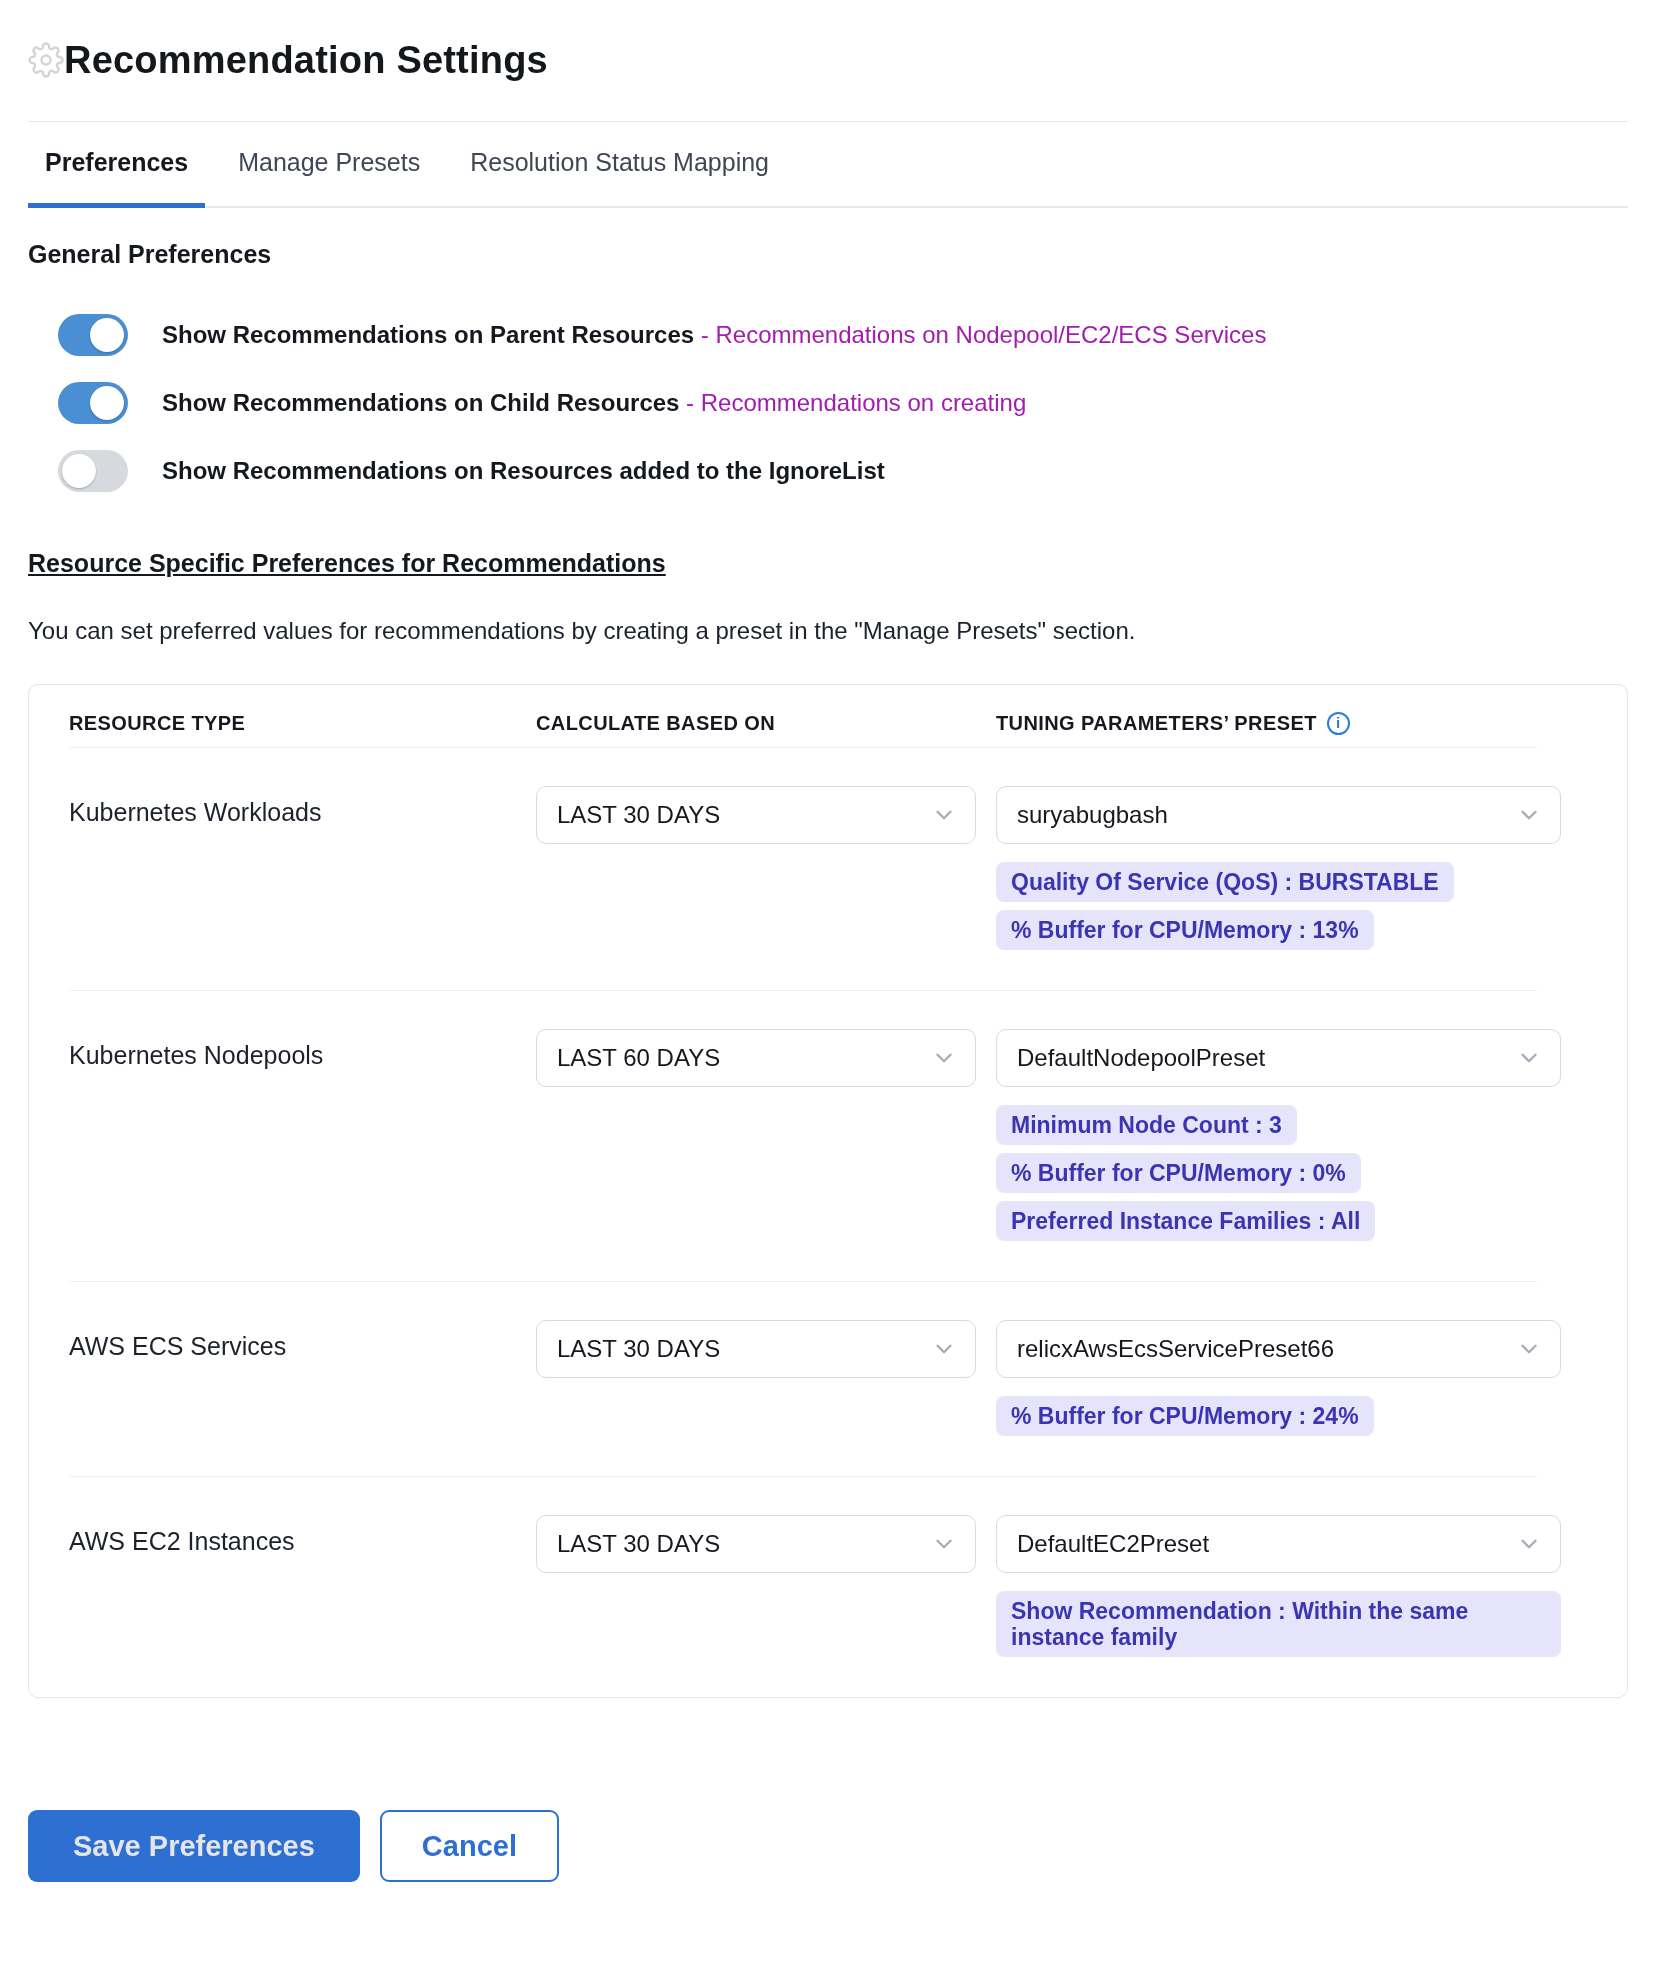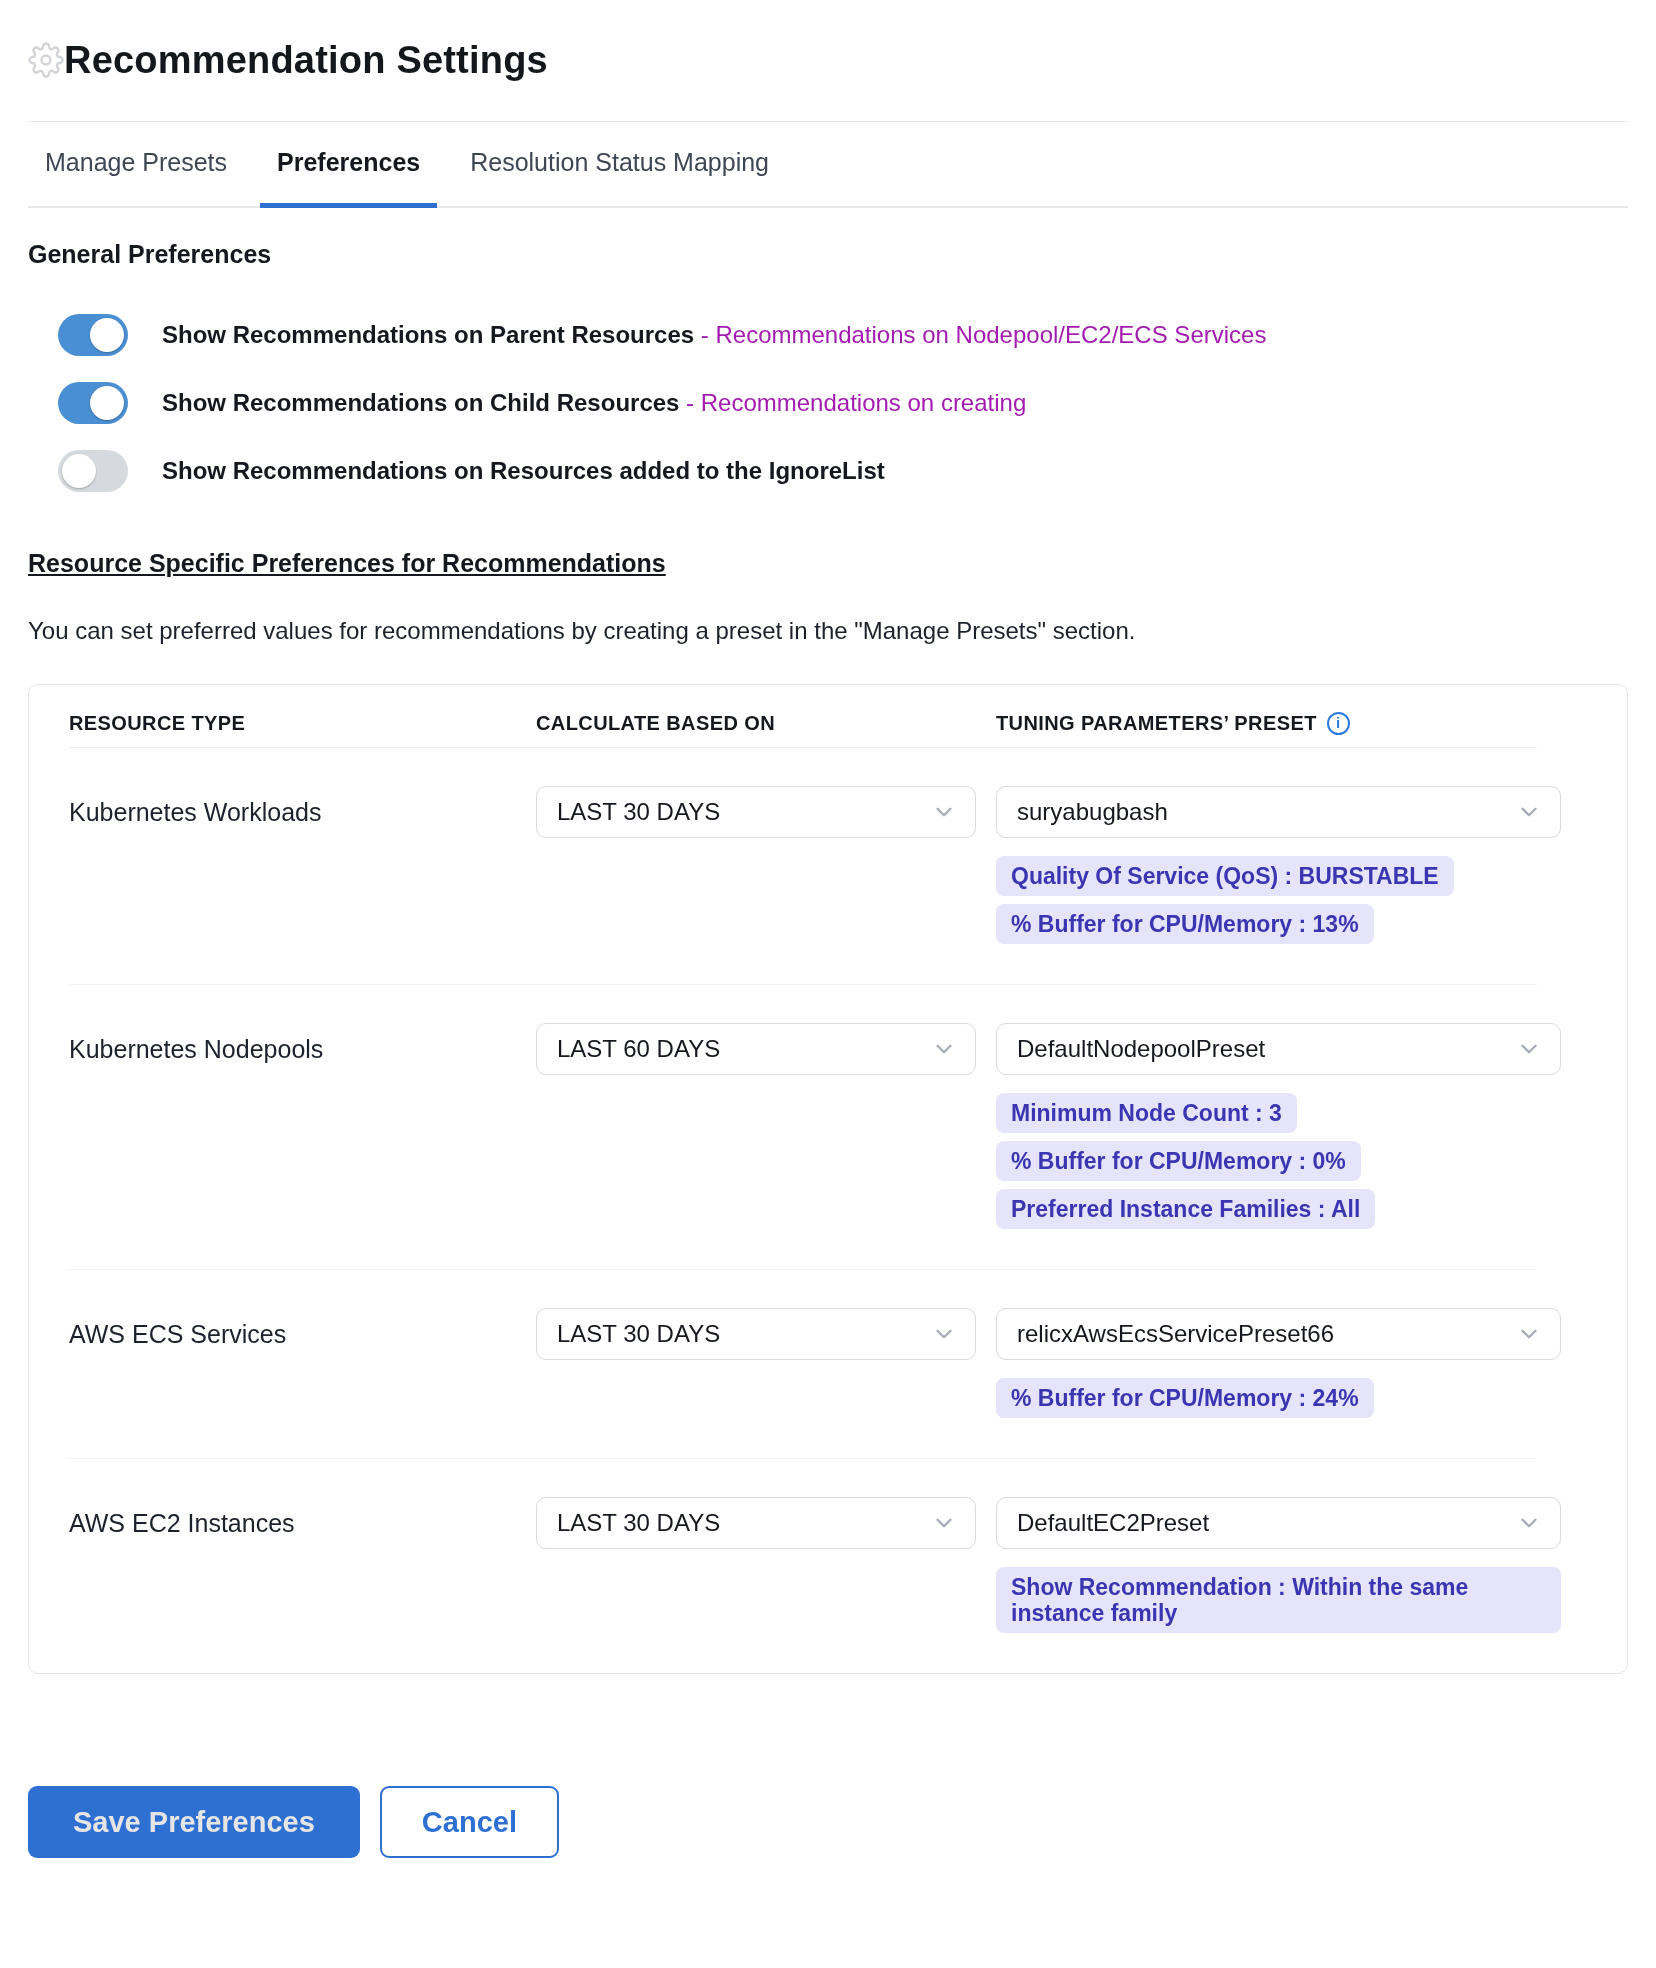--- a/index.html
+++ b/index.html
@@ -69,21 +69,21 @@
     border-radius: 50%; color: #2c7ce0; font-size: 15px; font-weight: 700;
     text-transform: none; cursor: pointer; flex: 0 0 auto;
   }
   .info-icon::before { content: "i"; }
 
   .trow { padding: 38px 0 40px 0; border-bottom: 1px solid #eef0f3; }
   .trow:last-child { border-bottom: none; }
   .rlabel { font-size: 25px; color: #1c212b; padding-top: 12px; }
 
   .select {
-    height: 52px; border: 1.5px solid #d7dae1; border-radius: 10px;
+    height: 58px; border: 1.5px solid #d7dae1; border-radius: 10px;
     display: flex; align-items: center; justify-content: space-between;
     padding: 0 18px 0 20px; font-size: 24px; color: #15181e; cursor: pointer;
     background: #fff;
   }
   .select .chev { width: 26px; height: 26px; flex: 0 0 auto; }
   .cell-calc .select { width: 440px; }
   .cell-preset .select { width: 565px; }
 
   .chips { margin-top: 18px; display: flex; flex-direction: column; align-items: flex-start; gap: 8px; }
   .chip {
@@ -109,22 +109,22 @@
     <svg class="gear" viewBox="0 0 24 24" fill="none" stroke="#d2d4d8" stroke-width="1.6" stroke-linecap="round" stroke-linejoin="round">
       <circle cx="12" cy="12" r="3"></circle>
       <path d="M19.4 15a1.65 1.65 0 0 0 .33 1.82l.06.06a2 2 0 0 1 0 2.83 2 2 0 0 1-2.83 0l-.06-.06a1.65 1.65 0 0 0-1.82-.33 1.65 1.65 0 0 0-1 1.51V21a2 2 0 0 1-2 2 2 2 0 0 1-2-2v-.09A1.65 1.65 0 0 0 9 19.4a1.65 1.65 0 0 0-1.82.33l-.06.06a2 2 0 0 1-2.83 0 2 2 0 0 1 0-2.83l.06-.06a1.65 1.65 0 0 0 .33-1.82 1.65 1.65 0 0 0-1.51-1H3a2 2 0 0 1-2-2 2 2 0 0 1 2-2h.09A1.65 1.65 0 0 0 4.6 9a1.65 1.65 0 0 0-.33-1.82l-.06-.06a2 2 0 0 1 0-2.83 2 2 0 0 1 2.83 0l.06.06a1.65 1.65 0 0 0 1.82.33H9a1.65 1.65 0 0 0 1-1.51V3a2 2 0 0 1 2-2 2 2 0 0 1 2 2v.09a1.65 1.65 0 0 0 1 1.51 1.65 1.65 0 0 0 1.82-.33l.06-.06a2 2 0 0 1 2.83 0 2 2 0 0 1 0 2.83l-.06.06a1.65 1.65 0 0 0-.33 1.82V9a1.65 1.65 0 0 0 1.51 1H21a2 2 0 0 1 2 2 2 2 0 0 1-2 2h-.09a1.65 1.65 0 0 0-1.51 1z"></path>
     </svg>
     <h1 class="page-title">Recommendation Settings</h1>
   </div>
 
   <div class="header-divider"></div>
 
   <nav class="tabs">
+    <div class="tab active">Preferences</div>
     <div class="tab">Manage Presets</div>
-    <div class="tab active">Preferences</div>
     <div class="tab">Resolution Status Mapping</div>
   </nav>
 
   <h2 class="section-heading general-heading">General Preferences</h2>
 
   <div class="toggles" id="toggles">
   <div class="toggle-row">
     <div class="switch on">
       <div class="knob"></div>
     </div>

